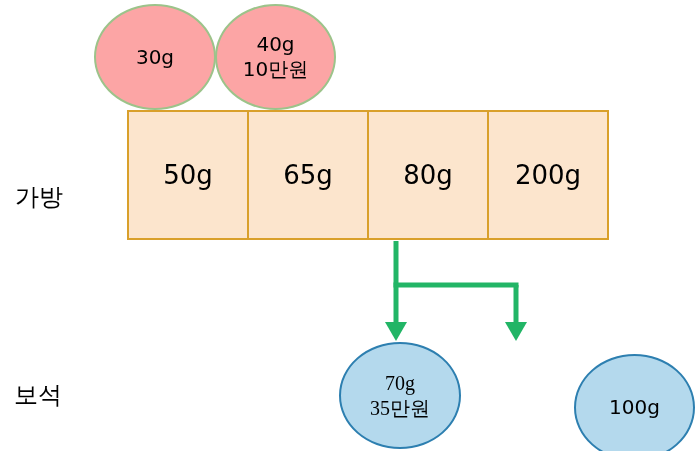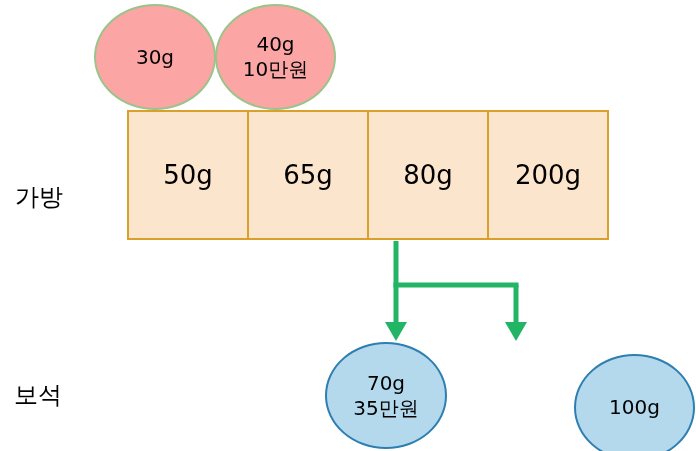--- a/index.html
+++ b/index.html
@@ -34,21 +34,21 @@
     font-size: 20px;
     line-height: 25px;
     z-index: 1;
   }
   .ellipse.green { background: #fca5a5; border: 2px solid #9CC38A; }
   .ellipse.blue  { background: #B4D9ED; border: 2px solid #2D7FB0; }
 
   #green-1 { left: 94px;  top: 4px;  width: 122px; height: 106px; }
   #green-2 { left: 215px; top: 4px;  width: 121px; height: 106px; }
 
-  #blue-1  { left: 325px; top: 342px; width: 122px; height: 107px; }
+  #blue-1  { left: 339px; top: 342px; width: 122px; height: 107px; font-family: Liberation Serif, serif; }
   #blue-2  { left: 455px; top: 342px; width: 120px; height: 107px; }
   #blue-3  { left: 574px; top: 354px; width: 121px; height: 107px; }
 
   .bag-row {
     position: absolute;
     left: 95px; top: 110px;
     width: 482px; height: 130px;
     box-sizing: border-box;
     display: flex;
     background: #FCE5CD;

